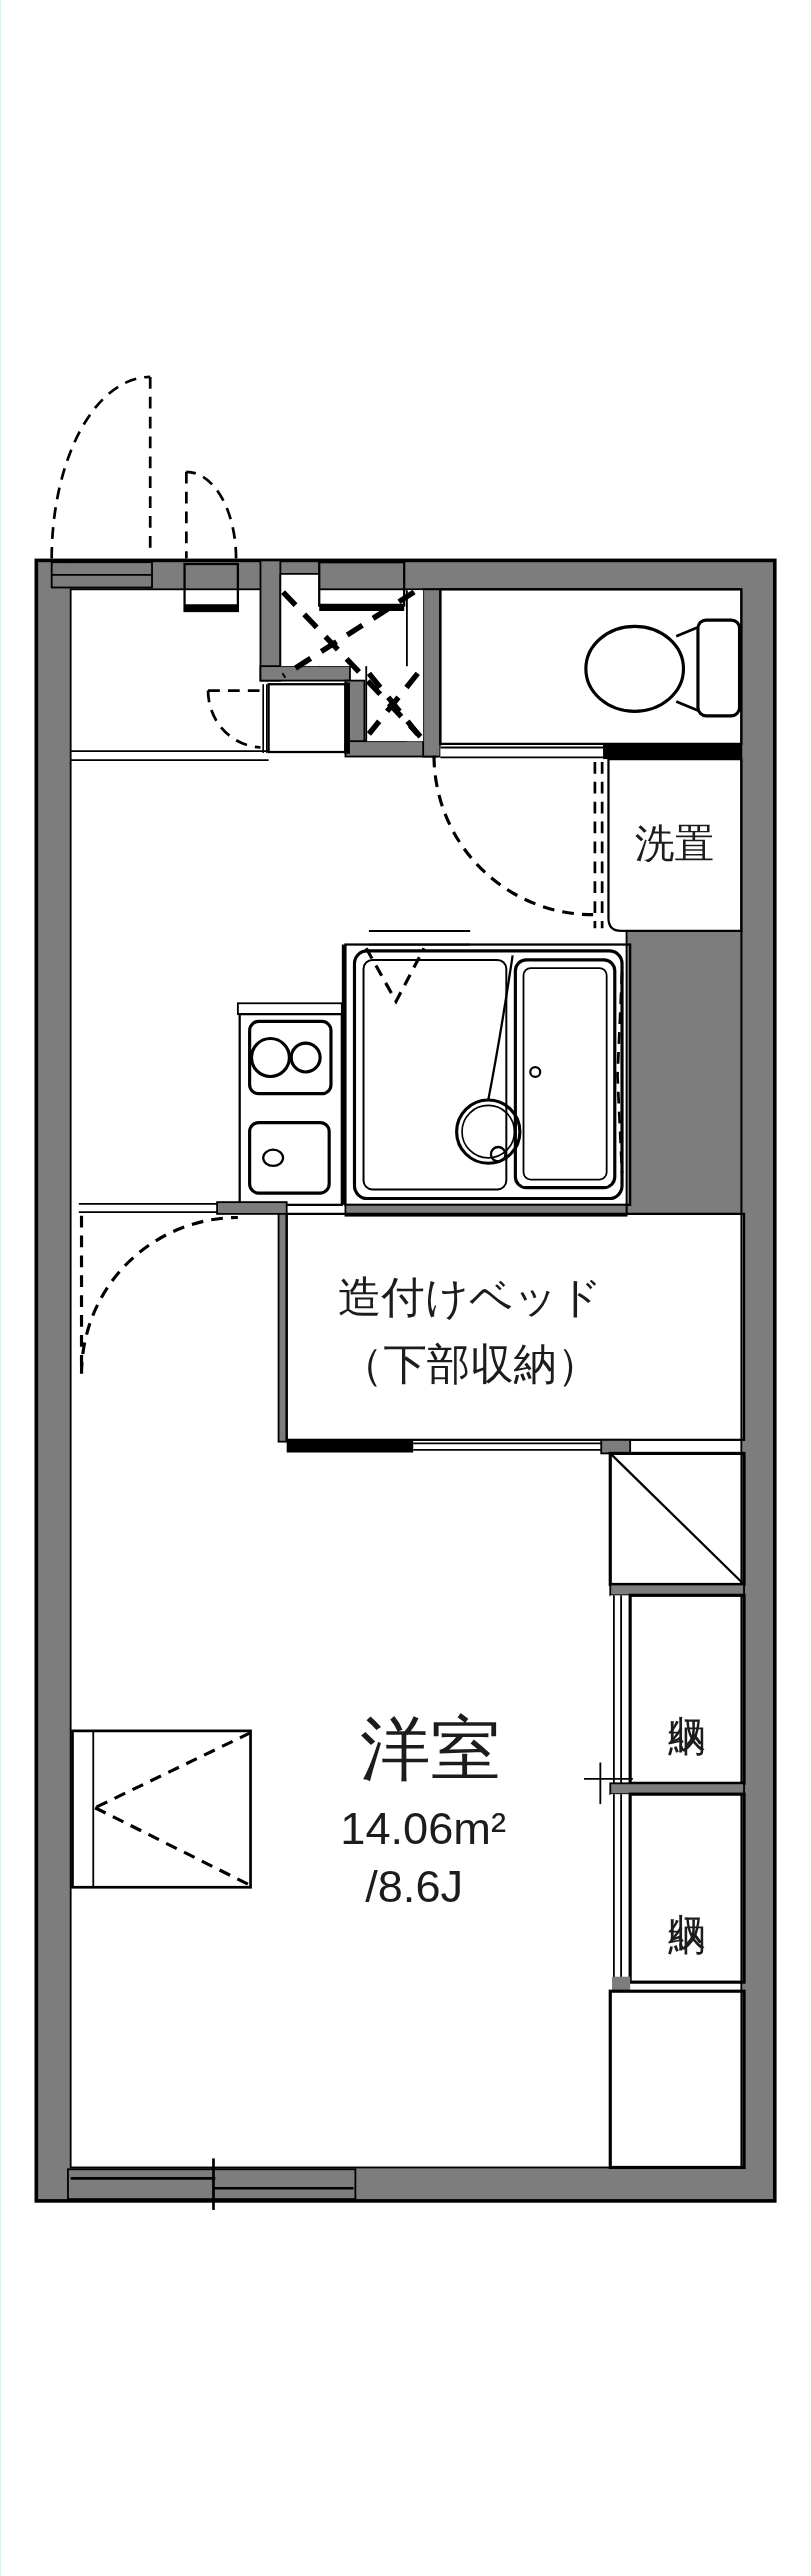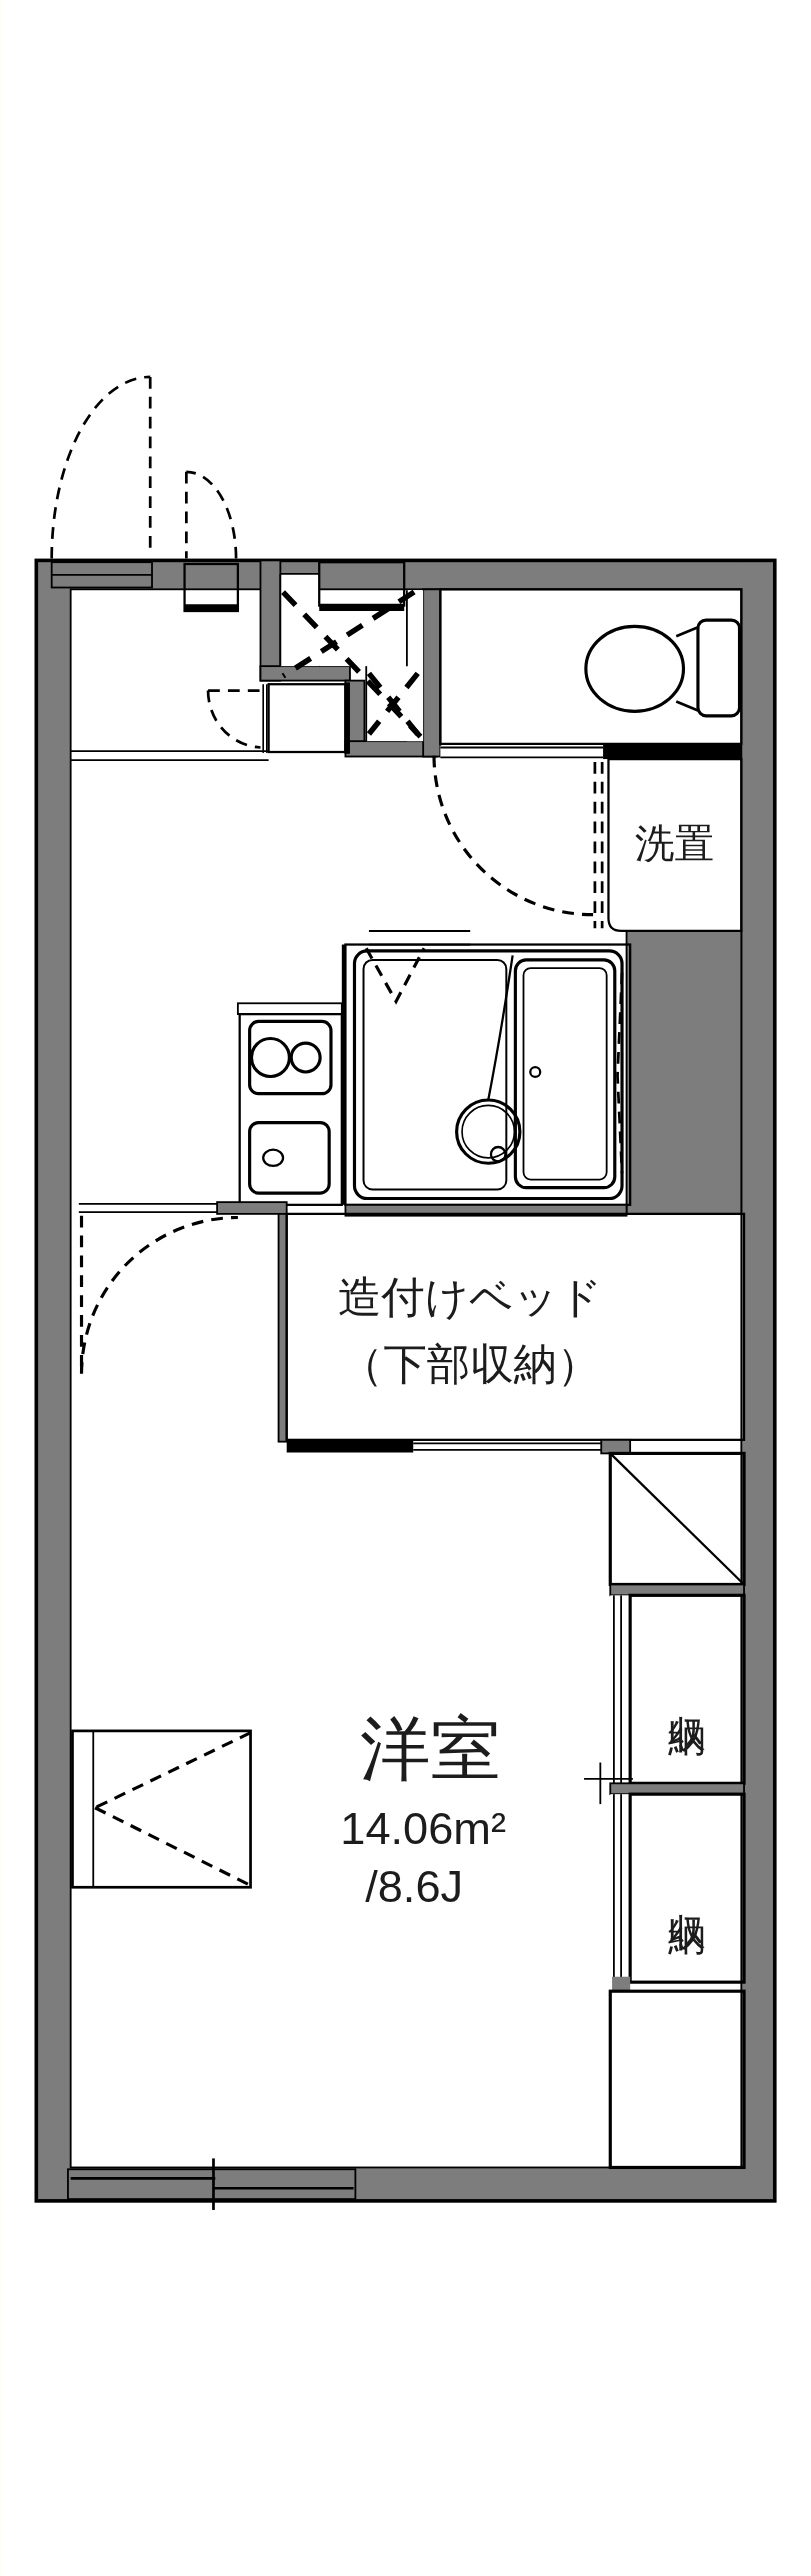--- a/index.html
+++ b/index.html
@@ -1,16 +1,16 @@
 <!DOCTYPE html>
 <html style="font-size:14.5px"><head>
 <meta charset="utf-8">
 <style>
   html,body{margin:0;padding:0;background:#ffffff;}
-  .stage{position:relative;width:812px;height:2576px;background:#fef9c3;margin:0;overflow:hidden;
+  .stage{position:relative;width:812px;height:2576px;background:#22c55e;margin:0;overflow:hidden;
          font-family:"Liberation Sans","DejaVu Sans",sans-serif;}
   svg{display:block;}
   .wall{fill:#7d7d7d;stroke:#000;stroke-width:2;}
   .wall-noline{fill:#7d7d7d;}
   .white{fill:#ffffff;}
   .blue{fill:#dce9f8;}
   .cream{fill:#faf0da;}
   .ln{stroke:#000;fill:none;}
   .thin{stroke-width:2;}
   .mid{stroke-width:2.5;}

